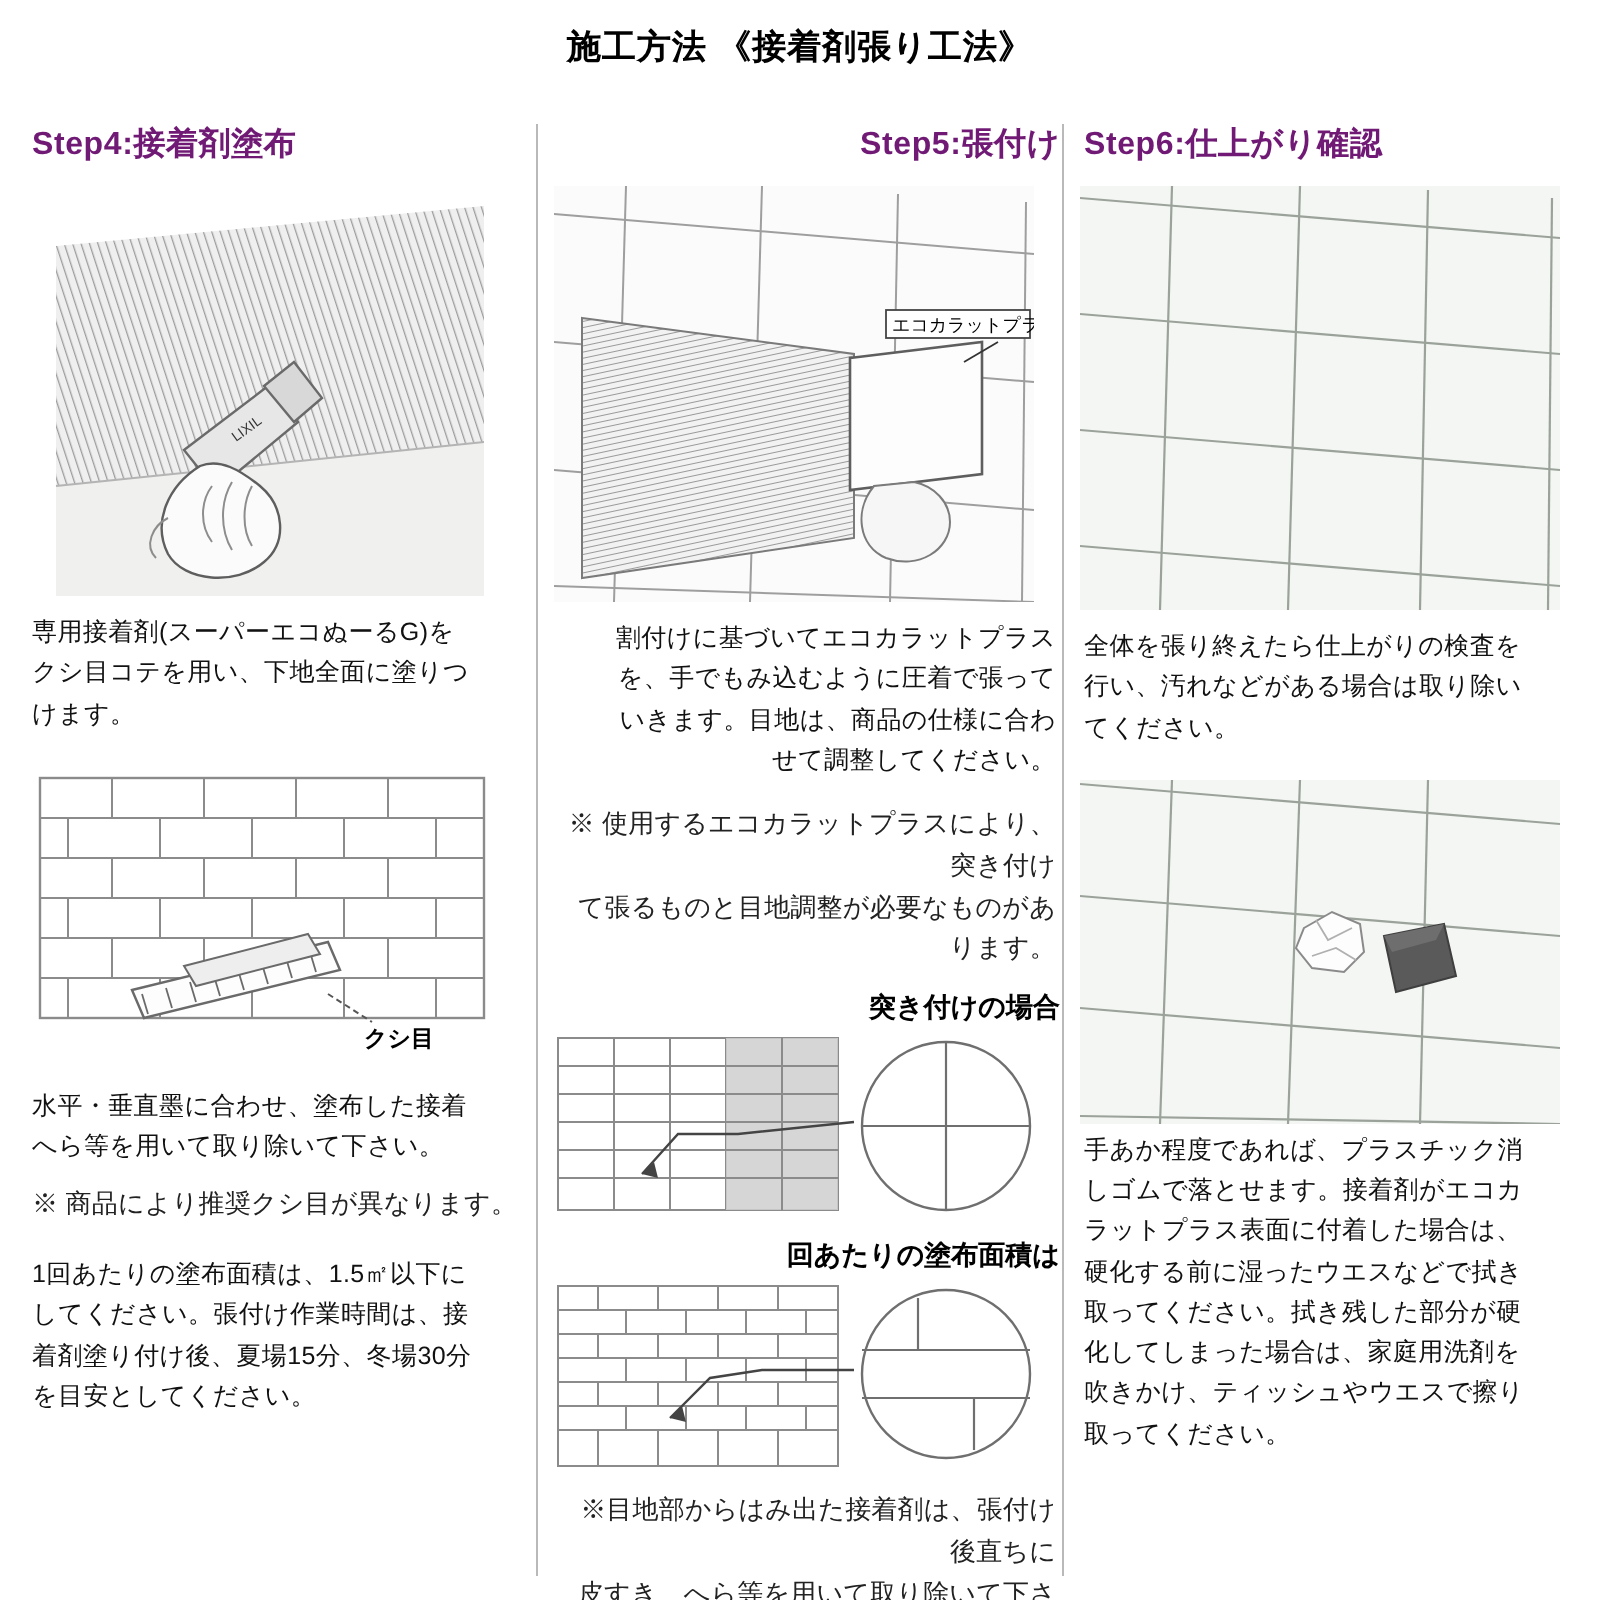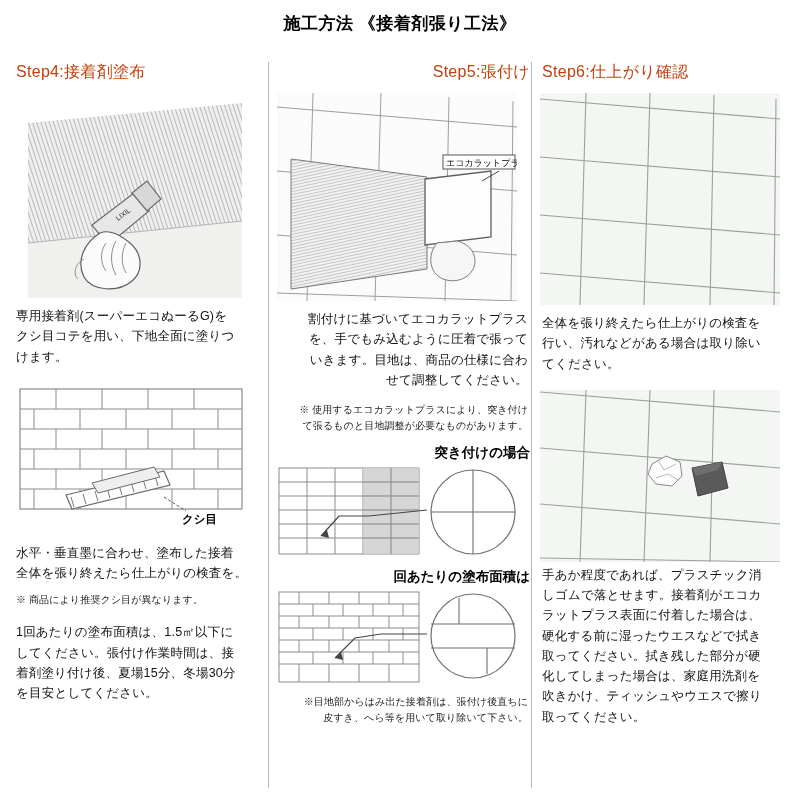--- a/index.html
+++ b/index.html
@@ -41,34 +41,34 @@
     top: 62px;
     width: 1px;
     height: 726px;
     background: #b9b9b9;
   }
   #div1 { left: 268px; }
   #div2 { left: 531px; }
 
   .step-head {
     font-size: 16px;
-    font-weight: normal;
-    color: #c2410c;
+    font-weight: bold;
+    color: #701a75;
     margin: 0 0 10px 2px;
     letter-spacing: 0.3px;
   }
   .body-text {
     font-size: 12.5px;
     line-height: 1.62;
     color: #111;
     margin: 8px 2px 0 2px;
     letter-spacing: 0.2px;
   }
   .note-text {
-    font-size: 10px;
+    font-size: 13px;
     line-height: 1.6;
     color: #222;
     margin: 9px 2px 0 2px;
     letter-spacing: 0.1px;
   }
   .fig {
     position: relative;
     background: #fff;
   }
   .sub-head {
@@ -189,21 +189,21 @@
           </g>
           <polygon points="78,98 140,82 146,92 84,108" fill="#eeeeee" stroke="#6a6a6a" stroke-width="1"></polygon>
 
           <line x1="150" y1="112" x2="172" y2="126" stroke="#555" stroke-width="1" stroke-dasharray="3,2"></line>
         </g>
         <text x="168" y="138" font-family="Liberation Sans, sans-serif" font-size="11.5" font-weight="bold" fill="#000">クシ目</text>
       </svg>
     </div>
 
     <div class="body-text" style="white-space:pre-line;">水平・垂直墨に合わせ、塗布した接着
-全体を張り終えたら仕上がりの検査を。</div>
+へら等を用いて取り除いて下さい。</div>
     <div class="note-text" style="white-space:pre-line;">※ 商品により推奨クシ目が異なります。</div>
     <div class="body-text" style="white-space:pre-line; margin-top:14px;">1回あたりの塗布面積は、1.5㎡以下に
 してください。張付け作業時間は、接
 着剤塗り付け後、夏場15分、冬場30分
 を目安としてください。</div>
   </div>
 
   <div class="col" id="col2">
     <div class="step-head">Step5:張付け</div>
 

